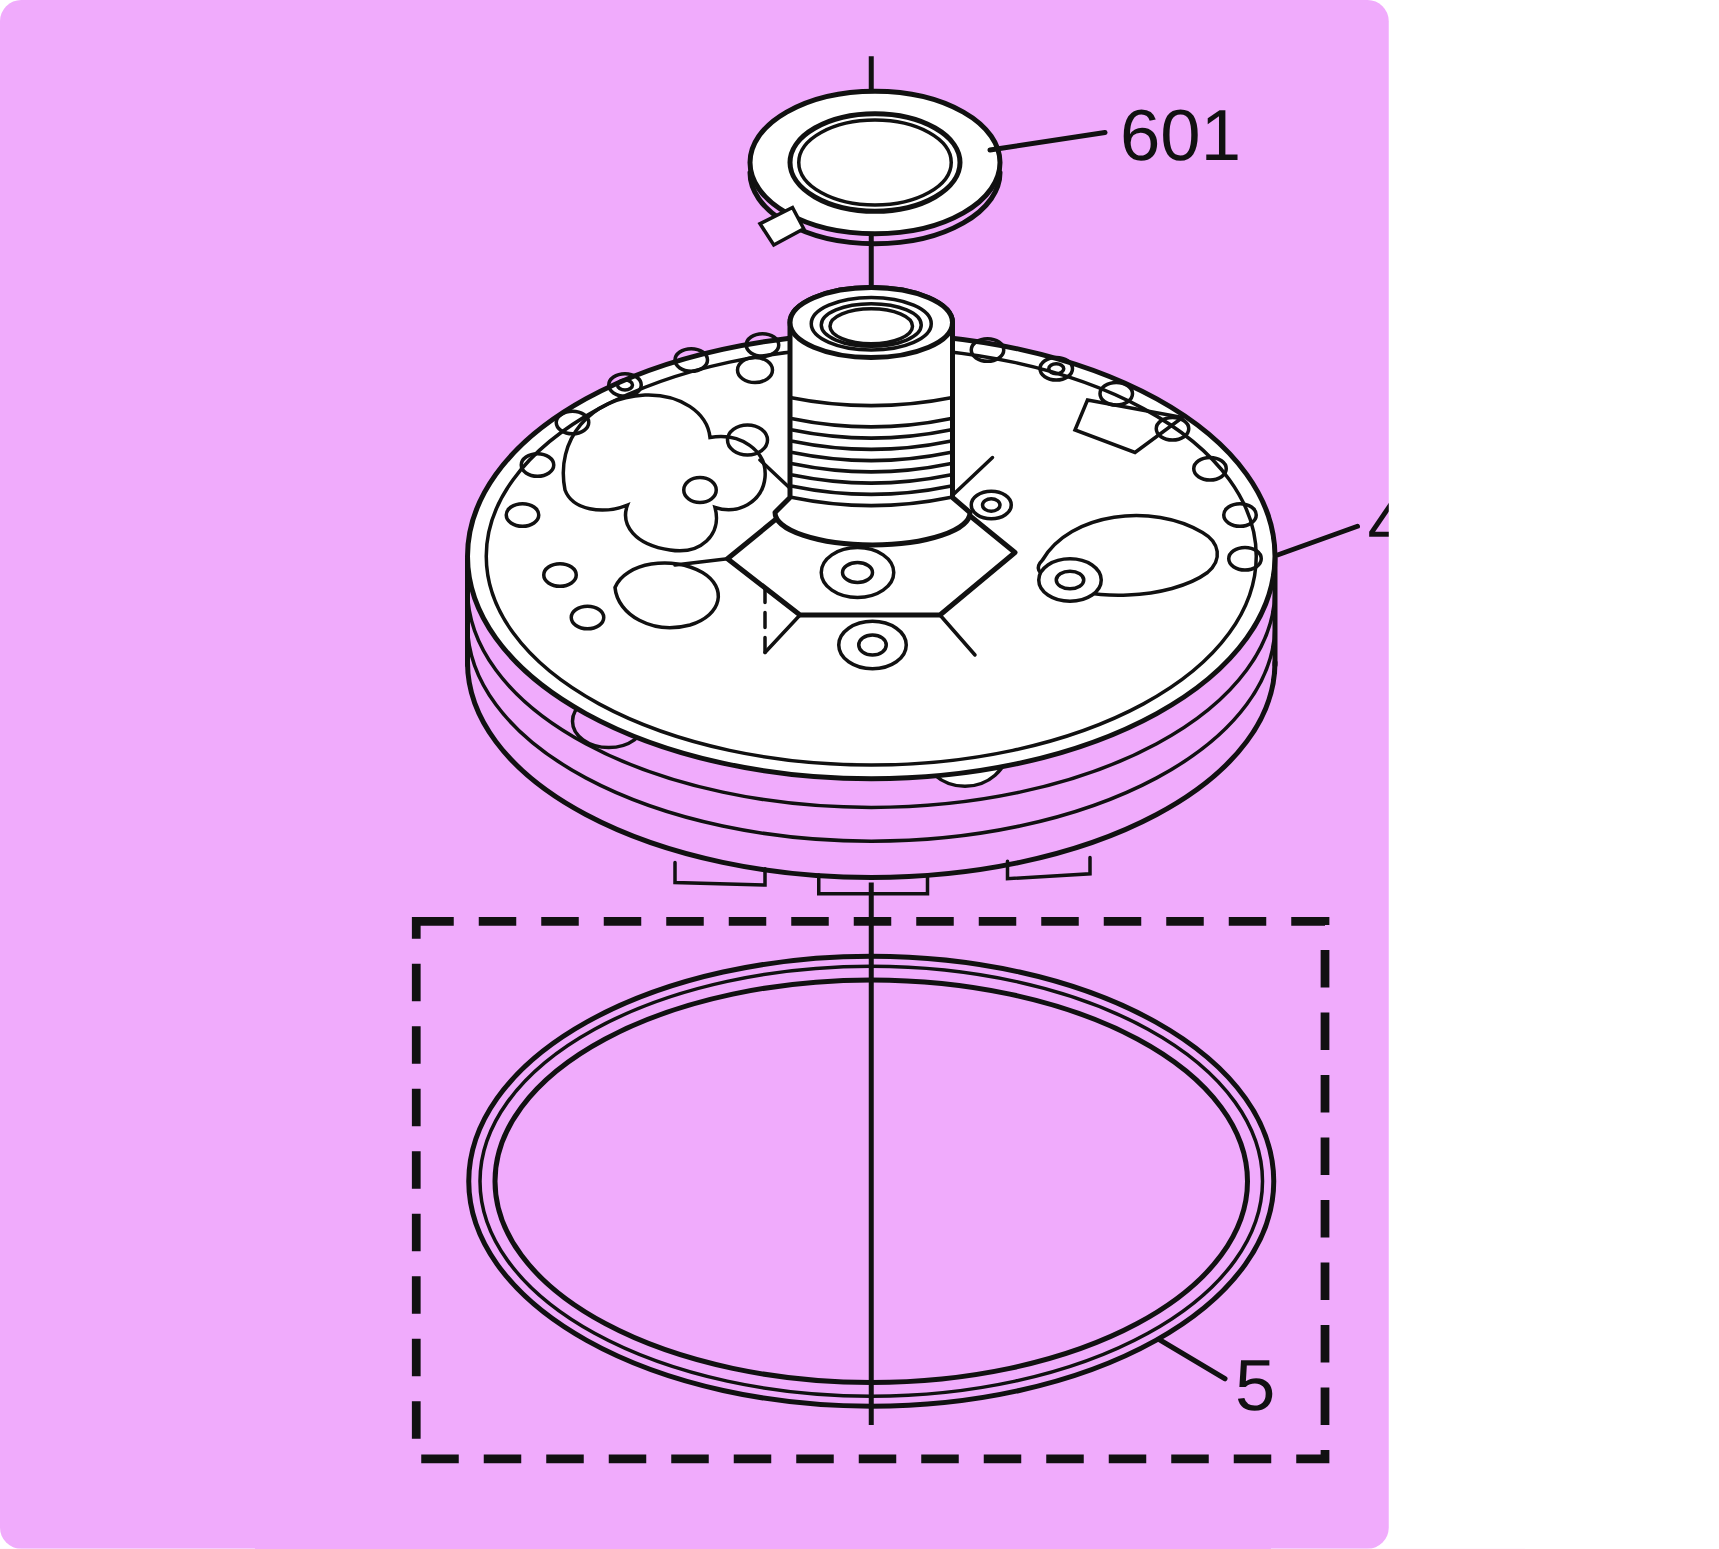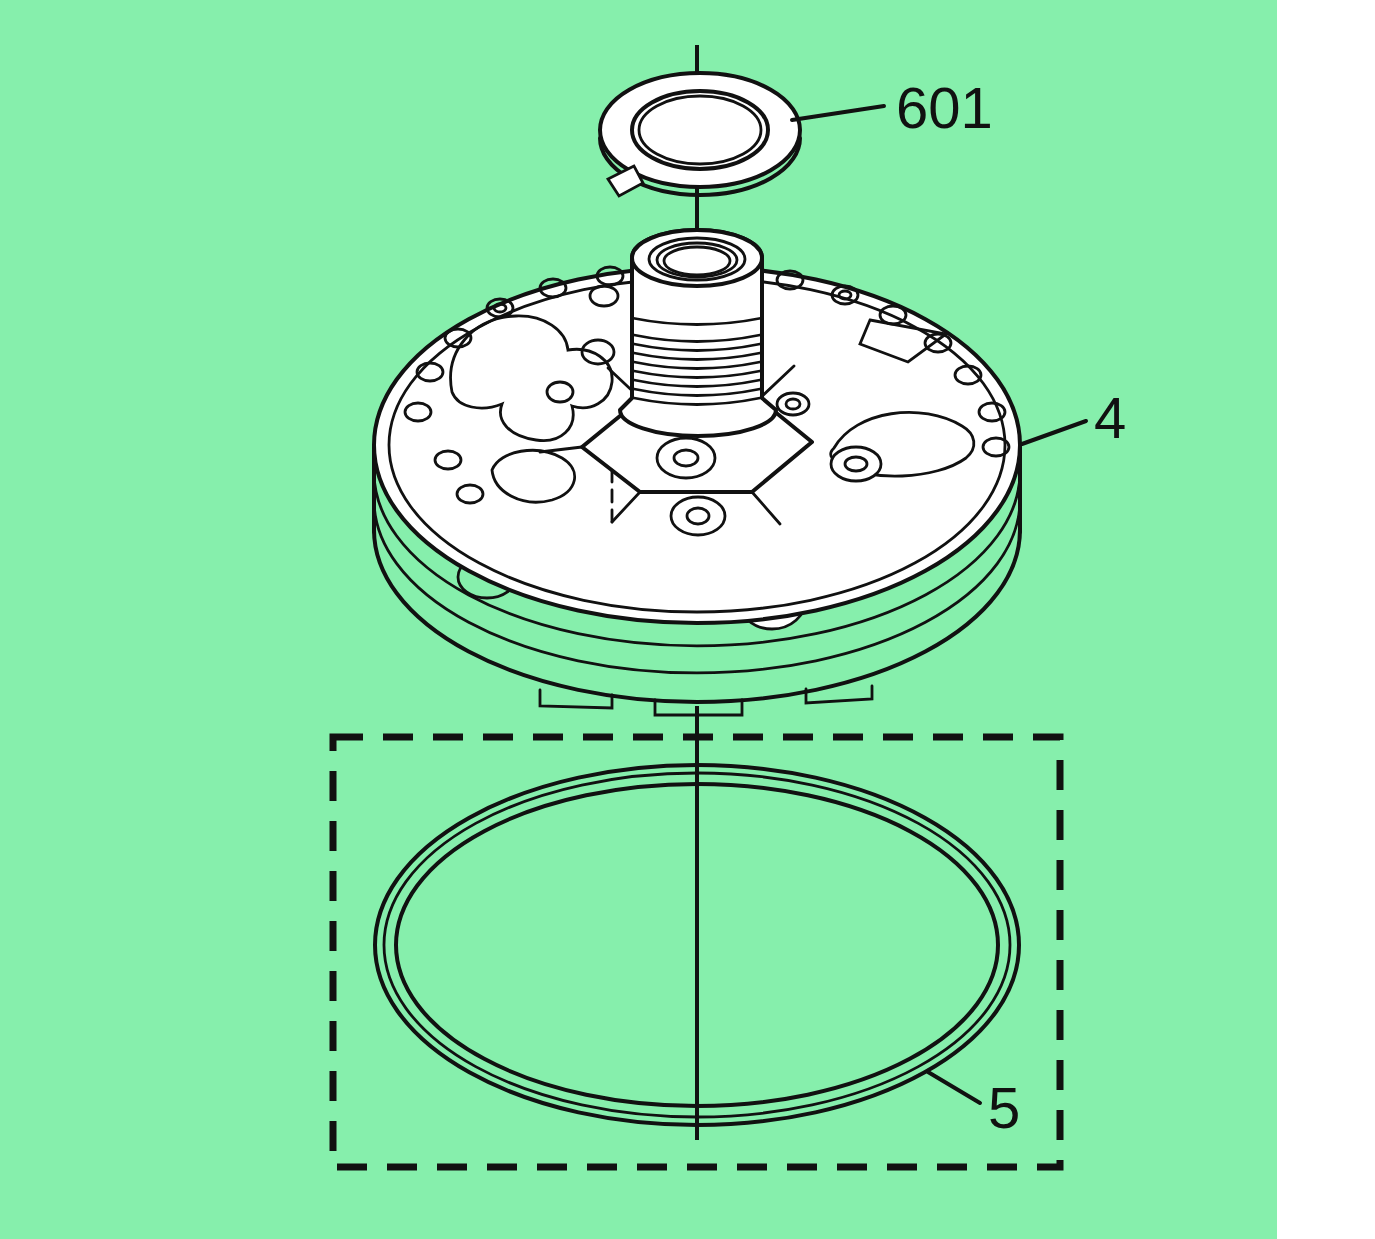--- a/index.html
+++ b/index.html
@@ -3,24 +3,25 @@
 <meta charset="utf-8">
 <style>
   html, body {
     margin: 0;
     padding: 0;
     background: #ffffff;
     font-family: "Liberation Sans", sans-serif;
   }
   .stage {
     position: relative;
-    width: 1277px;
+    width: 1111px;
     height: 1239px;
-    background: #86efac;
+    background: #f0abfc;
     overflow: hidden;
+    border-radius: 17px;
   }
   svg { display: block; }
   .callout-text {
     font-family: "Liberation Sans", sans-serif;
     font-size: 58px;
     fill: #111111;
   }
   .outline   { stroke: #111111; fill: none; stroke-width: 4;   stroke-linecap: round; }
   .outline-f { stroke: #111111; fill: #ffffff; stroke-width: 4; stroke-linejoin: round; }
   .detail    { stroke: #111111; fill: none; stroke-width: 2.8; stroke-linecap: round; }

